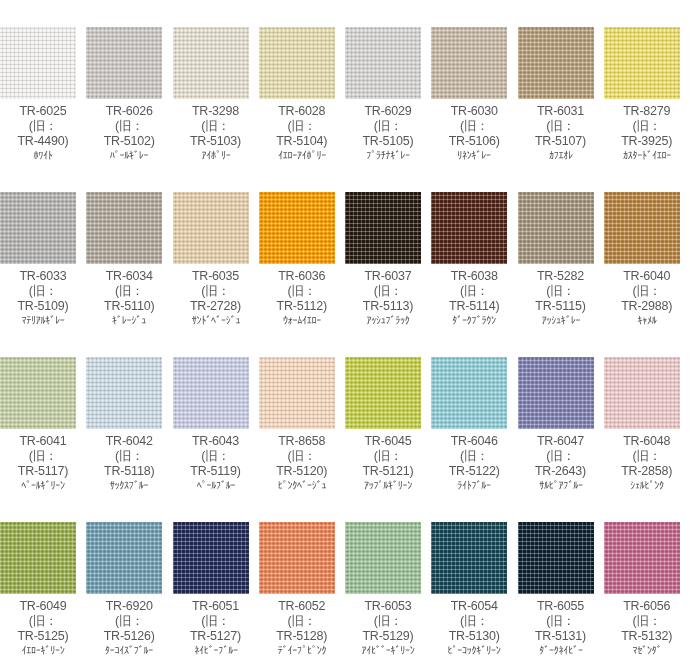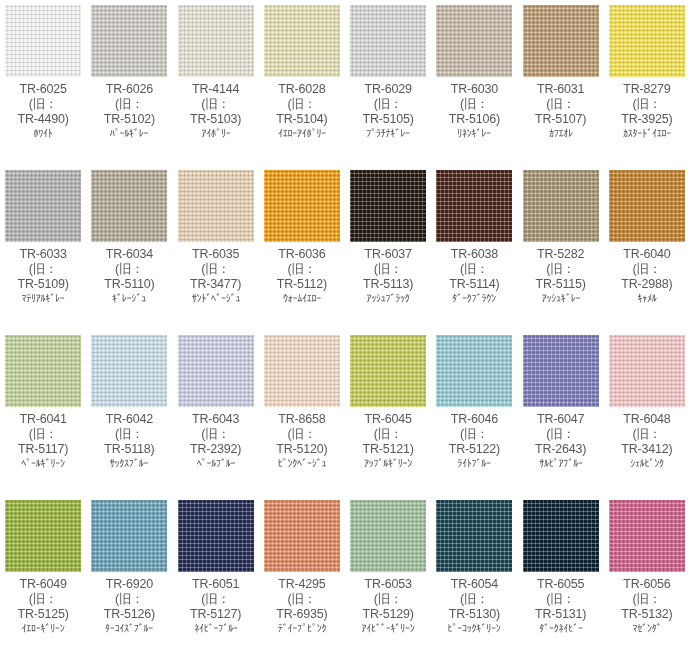--- a/index.html
+++ b/index.html
@@ -17,22 +17,21 @@
     display: grid;
     grid-template-columns: repeat(8, 1fr);
     grid-auto-rows: 165px;
     width: 690px;
     column-gap: 0px;
     row-gap: 0px;
   }
   .swatch-cell {
     display: flex;
     flex-direction: column;
-    align-items: center;
-    padding-top: 5px;
+    padding-top: 27px;
     box-sizing: border-box;
   }
   .swatch-chip {
     width: 76px;
     height: 72px;
     position: relative;
     overflow: hidden;
     background-repeat: repeat;
   }
   .swatch-chip .weave {
@@ -106,21 +105,21 @@
         <div class="old-prefix">(旧：</div>
         <div class="code-old">TR-5102)</div>
         <div class="name-ja">ﾊﾟｰﾙｷﾞﾚｰ</div>
       </div>
     </div>
     <div class="swatch-cell">
       <div class="swatch-chip" style="background-color: rgb(228, 223, 207);">
         <div class="weave"></div>
       </div>
       <div class="swatch-labels">
-        <div class="code-new">TR-4144</div>
+        <div class="code-new">TR-3298</div>
         <div class="old-prefix">(旧：</div>
         <div class="code-old">TR-5103)</div>
         <div class="name-ja">ｱｲﾎﾟﾘｰ</div>
       </div>
     </div>
     <div class="swatch-cell">
       <div class="swatch-chip" style="background-color: rgb(228, 220, 171);">
         <div class="weave"></div>
       </div>
       <div class="swatch-labels">
@@ -196,21 +195,21 @@
         <div class="name-ja">ｷﾞﾚｰｼﾞｭ</div>
       </div>
     </div>
     <div class="swatch-cell">
       <div class="swatch-chip" style="background-color: rgb(227, 207, 178);">
         <div class="weave"></div>
       </div>
       <div class="swatch-labels">
         <div class="code-new">TR-6035</div>
         <div class="old-prefix">(旧：</div>
-        <div class="code-old">TR-3477)</div>
+        <div class="code-old">TR-2728)</div>
         <div class="name-ja">ｻﾝﾄﾞﾍﾞｰｼﾞｭ</div>
       </div>
     </div>
     <div class="swatch-cell">
       <div class="swatch-chip" style="background-color: rgb(235, 154, 19);">
         <div class="weave"></div>
       </div>
       <div class="swatch-labels">
         <div class="code-new">TR-6036</div>
         <div class="old-prefix">(旧：</div>
@@ -284,21 +283,21 @@
         <div class="name-ja">ｻｯｸｽﾌﾞﾙｰ</div>
       </div>
     </div>
     <div class="swatch-cell">
       <div class="swatch-chip" style="background-color: rgb(201, 205, 228);">
         <div class="weave"></div>
       </div>
       <div class="swatch-labels">
         <div class="code-new">TR-6043</div>
         <div class="old-prefix">(旧：</div>
-        <div class="code-old">TR-2392)</div>
+        <div class="code-old">TR-5119)</div>
         <div class="name-ja">ﾍﾟｰﾙﾌﾞﾙｰ</div>
       </div>
     </div>
     <div class="swatch-cell">
       <div class="swatch-chip" style="background-color: rgb(246, 215, 189);">
         <div class="weave"></div>
       </div>
       <div class="swatch-labels">
         <div class="code-new">TR-8658</div>
         <div class="old-prefix">(旧：</div>
@@ -339,21 +338,21 @@
         <div class="name-ja">ｻﾙﾋﾟｱﾌﾞﾙｰ</div>
       </div>
     </div>
     <div class="swatch-cell">
       <div class="swatch-chip" style="background-color: rgb(243, 198, 198);">
         <div class="weave"></div>
       </div>
       <div class="swatch-labels">
         <div class="code-new">TR-6048</div>
         <div class="old-prefix">(旧：</div>
-        <div class="code-old">TR-3412)</div>
+        <div class="code-old">TR-2858)</div>
         <div class="name-ja">ｼｪﾙﾋﾟﾝｸ</div>
       </div>
     </div>
     <div class="swatch-cell">
       <div class="swatch-chip" style="background-color: rgb(151, 172, 74);">
         <div class="weave"></div>
       </div>
       <div class="swatch-labels">
         <div class="code-new">TR-6049</div>
         <div class="old-prefix">(旧：</div>
@@ -381,23 +380,23 @@
         <div class="old-prefix">(旧：</div>
         <div class="code-old">TR-5127)</div>
         <div class="name-ja">ﾈｲﾋﾞｰﾌﾞﾙｰ</div>
       </div>
     </div>
     <div class="swatch-cell">
       <div class="swatch-chip" style="background-color: rgb(221, 134, 96);">
         <div class="weave"></div>
       </div>
       <div class="swatch-labels">
-        <div class="code-new">TR-4295</div>
-        <div class="old-prefix">(旧：</div>
-        <div class="code-old">TR-6935)</div>
+        <div class="code-new">TR-6052</div>
+        <div class="old-prefix">(旧：</div>
+        <div class="code-old">TR-5128)</div>
         <div class="name-ja">ﾃﾞｲｰﾌﾟﾋﾟﾝｸ</div>
       </div>
     </div>
     <div class="swatch-cell">
       <div class="swatch-chip" style="background-color: rgb(157, 189, 155);">
         <div class="weave"></div>
       </div>
       <div class="swatch-labels">
         <div class="code-new">TR-6053</div>
         <div class="old-prefix">(旧：</div>

